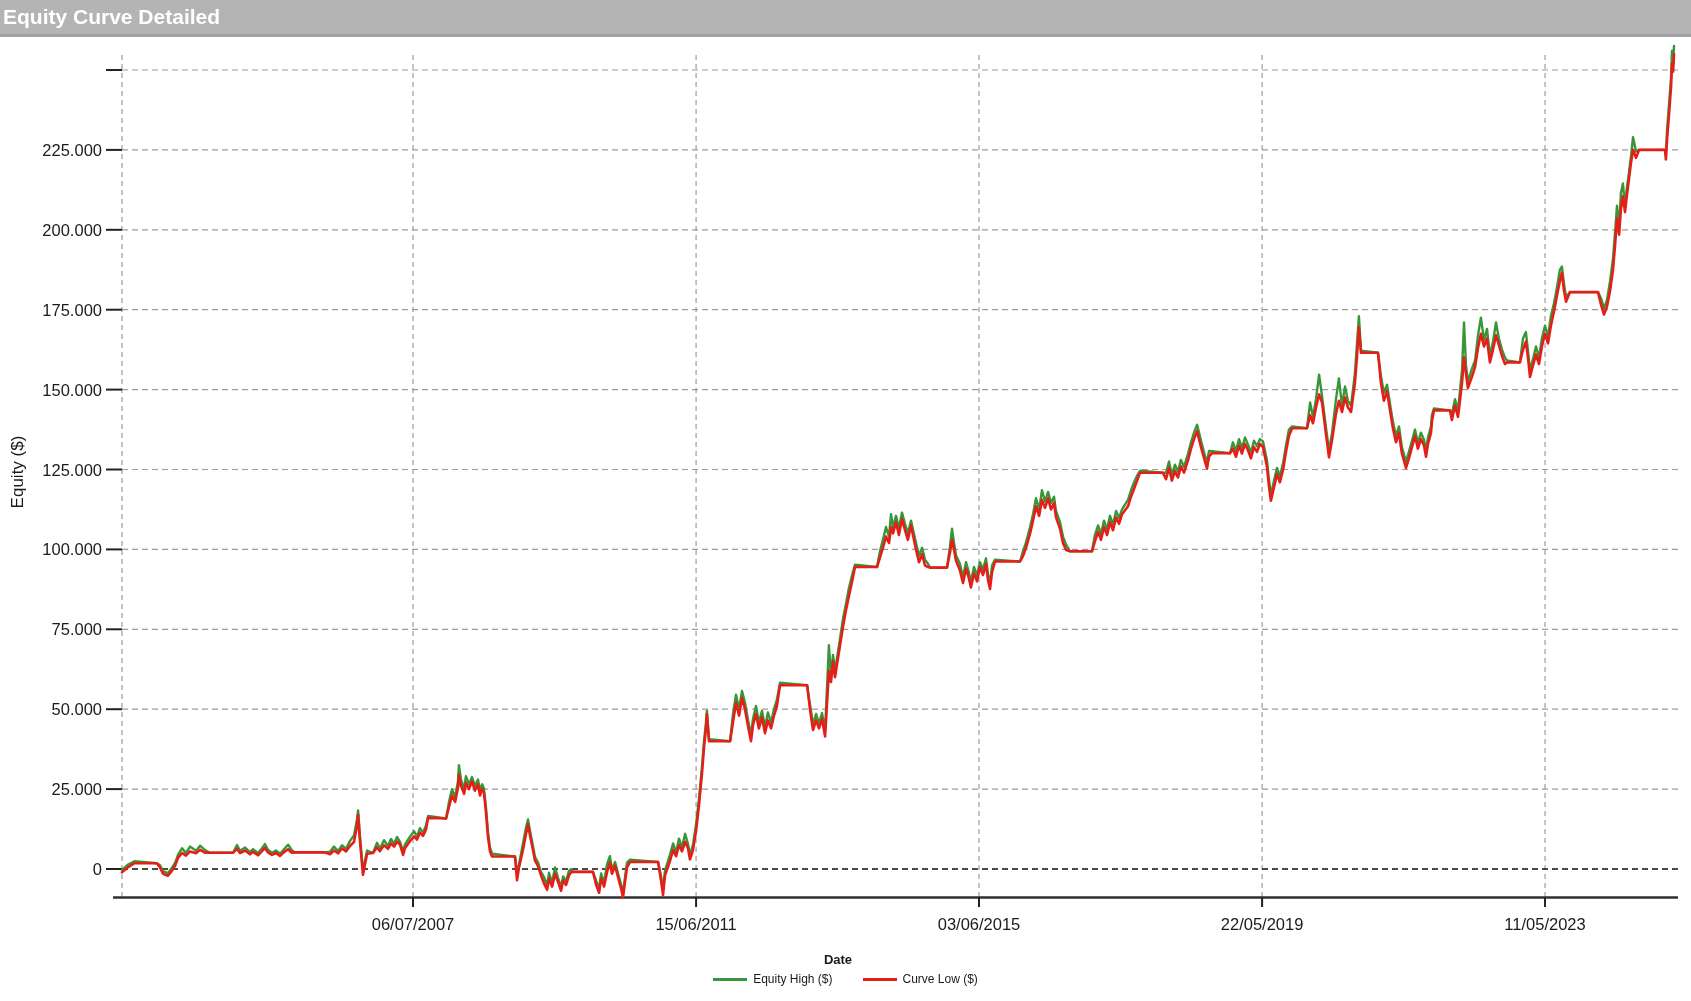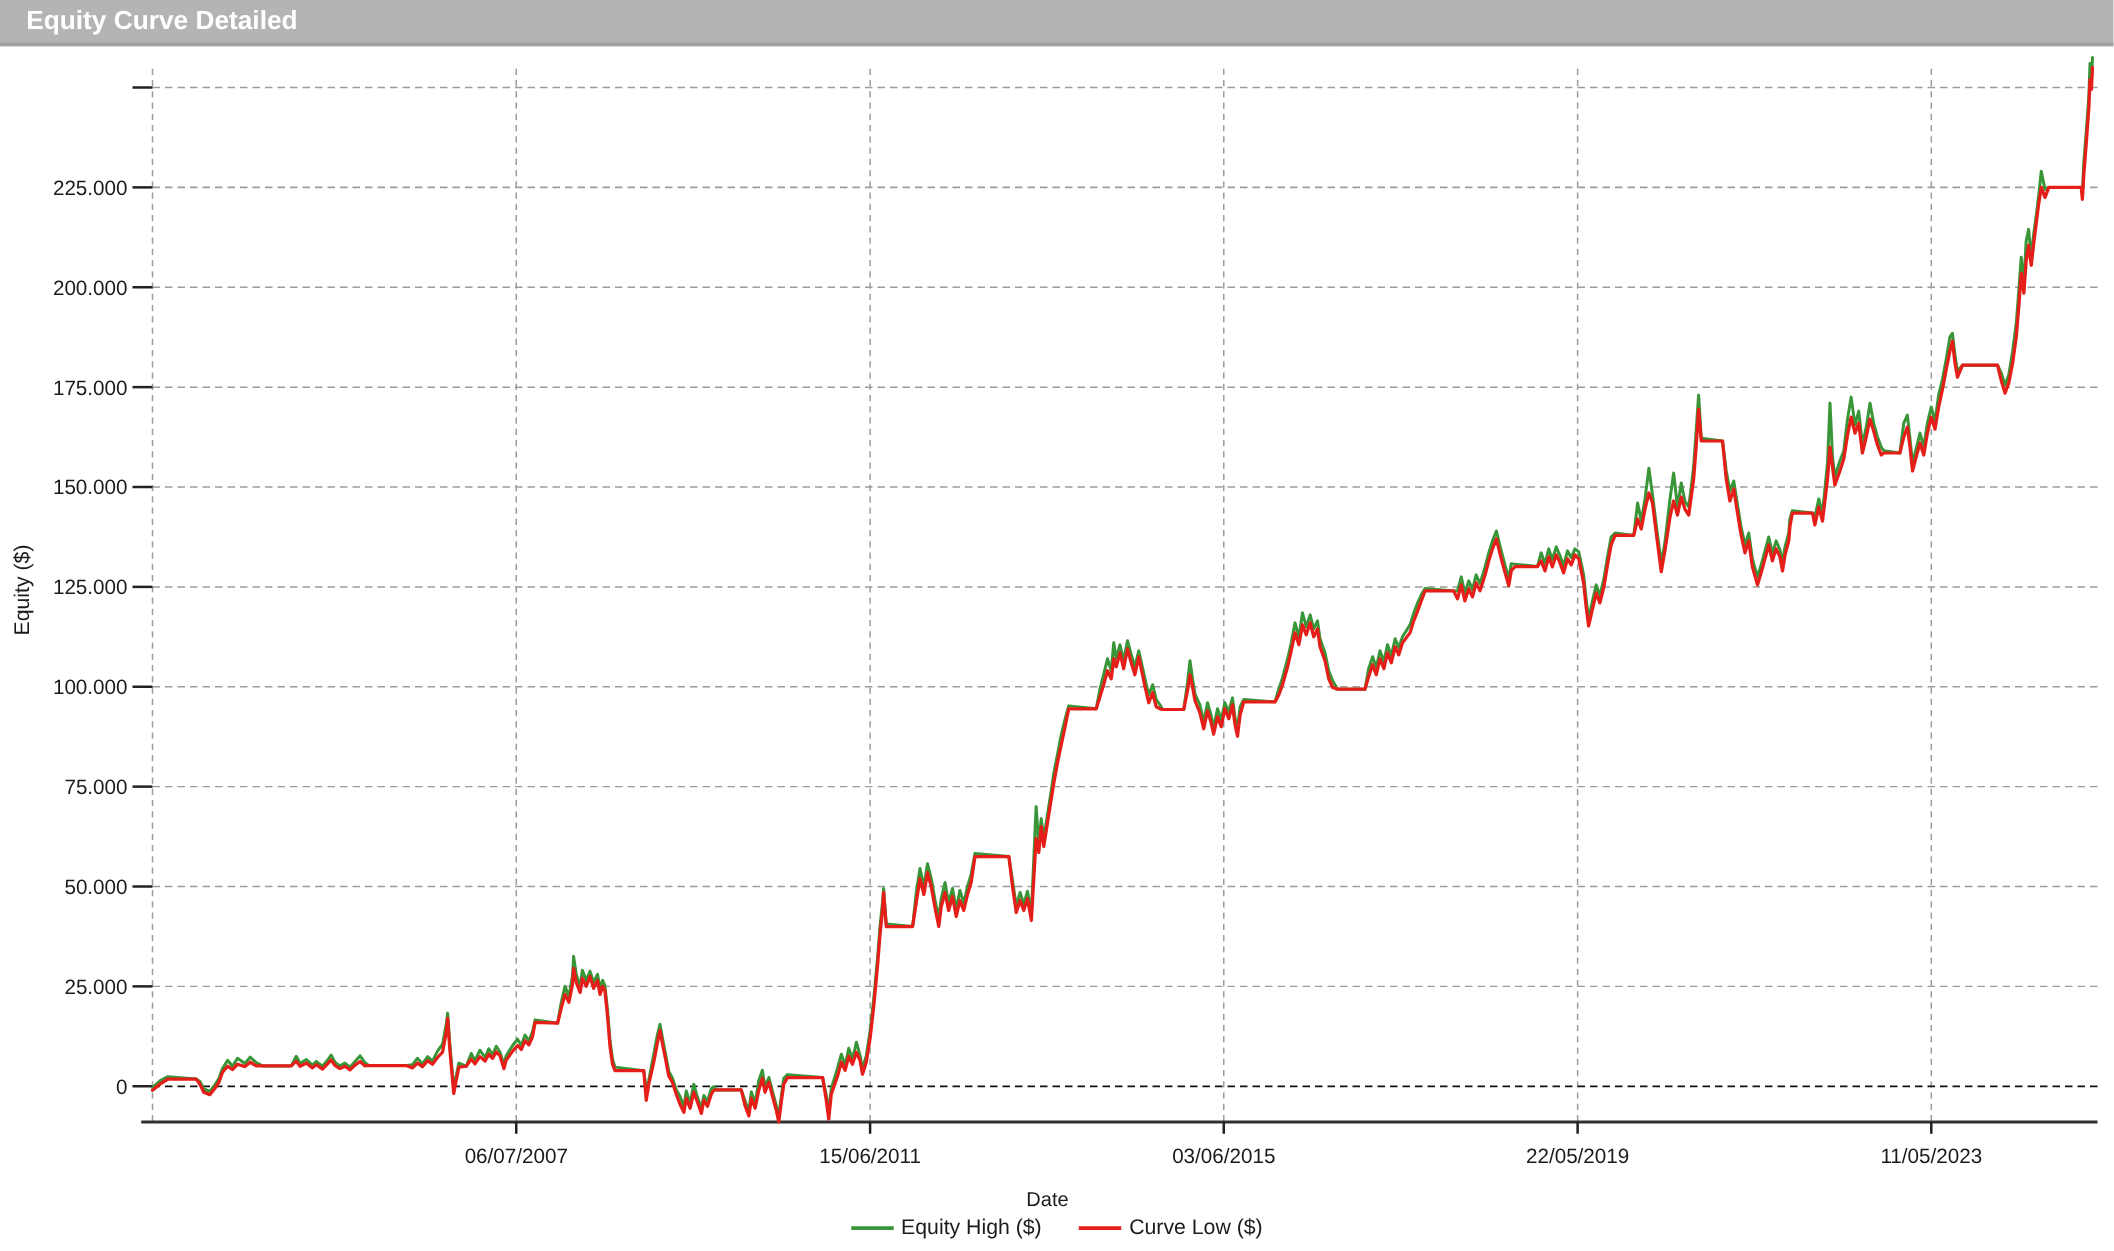--- a/index.html
+++ b/index.html
@@ -2,36 +2,36 @@
 <html><head>
 <meta charset="utf-8">
 <style>
   * { margin:0; padding:0; box-sizing:border-box; }
   html,body { background:#ffffff; font-family:"Liberation Sans", sans-serif; }
   .screen { position:relative; width:1691px; height:1001px; background:#ffffff; overflow:hidden; }
   .titlebar {
     position:absolute; left:0; top:0; width:1691px; height:37px;
     background:#b4b4b4; border-bottom:3px solid #a2a2a2;
     color:#ffffff; font-size:21px; font-weight:bold;
-    line-height:34px; padding-left:21px;
+    line-height:34px; padding-left:3px;
   }
   svg.chart { position:absolute; left:0; top:0; width:1691px; height:1001px; }
   .y-axis-title {
     position:absolute; left:-42px; top:462px; width:120px; text-align:center;
     font-size:17px; color:#1b1b1b;
     transform:rotate(-90deg);
   }
   .x-axis-title {
     position:absolute; left:0; top:952px; width:1676px; text-align:center;
-    font-size:16px; color:#1b1b1b;
+    font-size:13px; color:#1b1b1b;font-weight:bold;
   }
   .legend {
     position:absolute; left:0; top:972px; width:1691px;
     display:flex; justify-content:center; align-items:center; gap:30px;
-    font-size:17px; color:#1b1b1b;
+    font-size:12px; color:#1b1b1b;
   }
   .legend-item { display:flex; align-items:center; gap:6px; }
   .legend-swatch { display:inline-block; width:34px; height:3px; background:#888; }
 </style>
 </head>
 <body>
 
 <div class="screen">
 
   <svg class="chart" width="1691" height="1001" viewBox="0 0 1691 1001" xmlns="http://www.w3.org/2000/svg">

